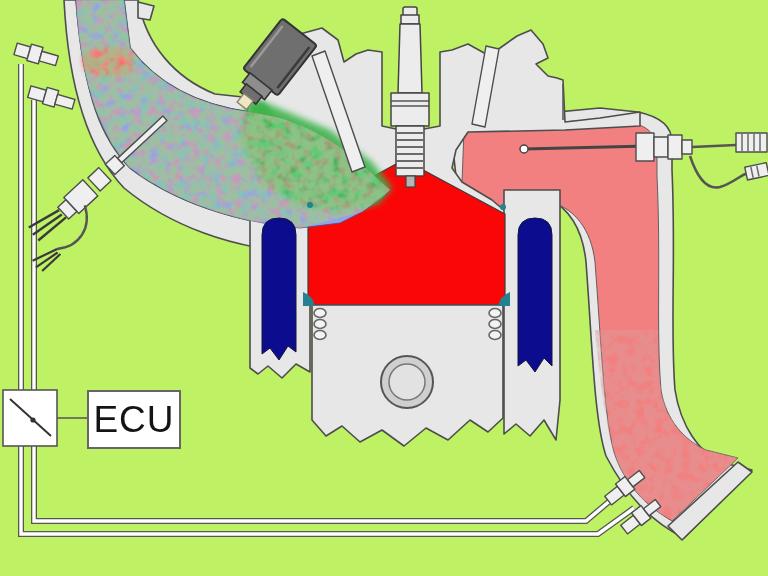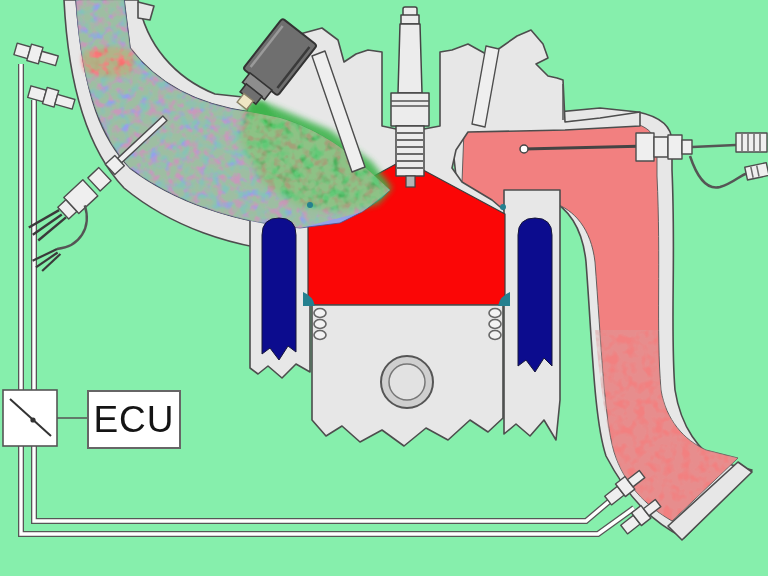--- a/index.html
+++ b/index.html
@@ -1,16 +1,16 @@
 <!DOCTYPE html>
 <html><head>
 <meta charset="utf-8">
 <style>
   html,body{margin:0;padding:0;background:#ffffff;}
-  .stage{width:768px;height:576px;position:relative;background:#86efac;overflow:hidden;}
+  .stage{width:768px;height:576px;position:relative;background:#bef264;overflow:hidden;}
   svg{display:block;}
   .metal{fill:#e7e7e7;stroke:#4d4d4d;stroke-width:1.6;stroke-linejoin:round;}
   .metal-light{fill:#efefef;stroke:#4d4d4d;stroke-width:1.4;stroke-linejoin:round;}
   .wire-casing{fill:none;stroke:#565656;stroke-width:6;}
   .wire-core{fill:none;stroke:#ffffff;stroke-width:3.4;}
   .thin-line{stroke:#555;stroke-width:1.5;fill:none;}
   .plug-part{fill:#ececec;stroke:#444;stroke-width:1.5;stroke-linejoin:round;}
   .ecu-text{font-family:"Liberation Sans",sans-serif;font-size:37px;font-weight:500;letter-spacing:1px;}
 </style>
 </head>

